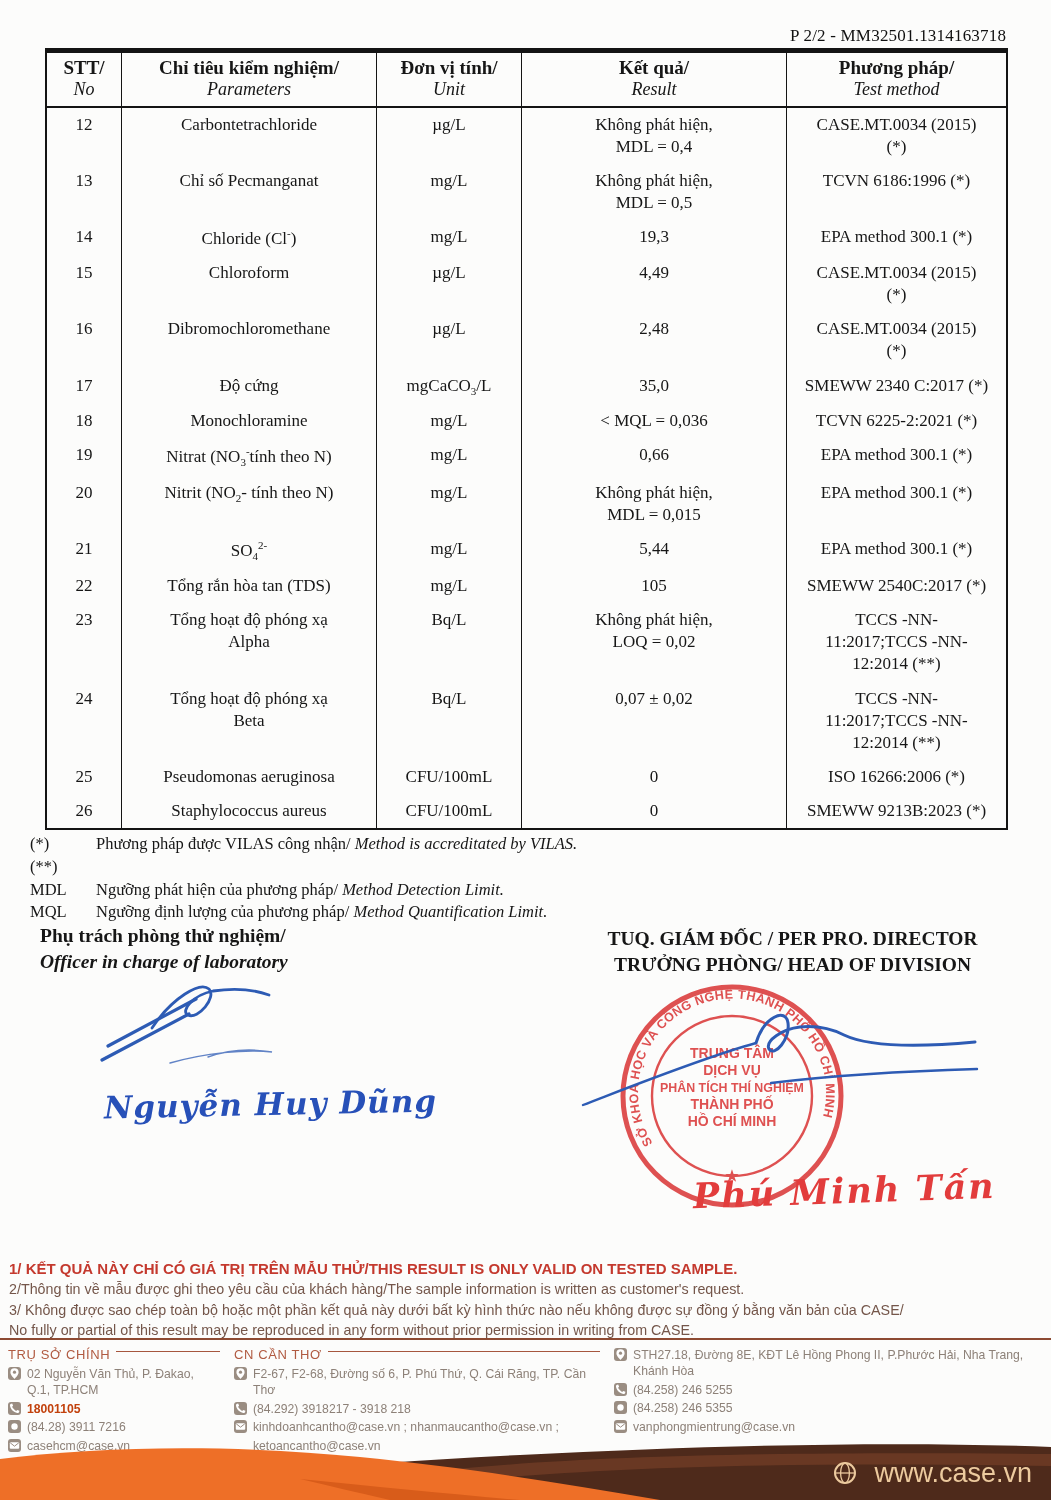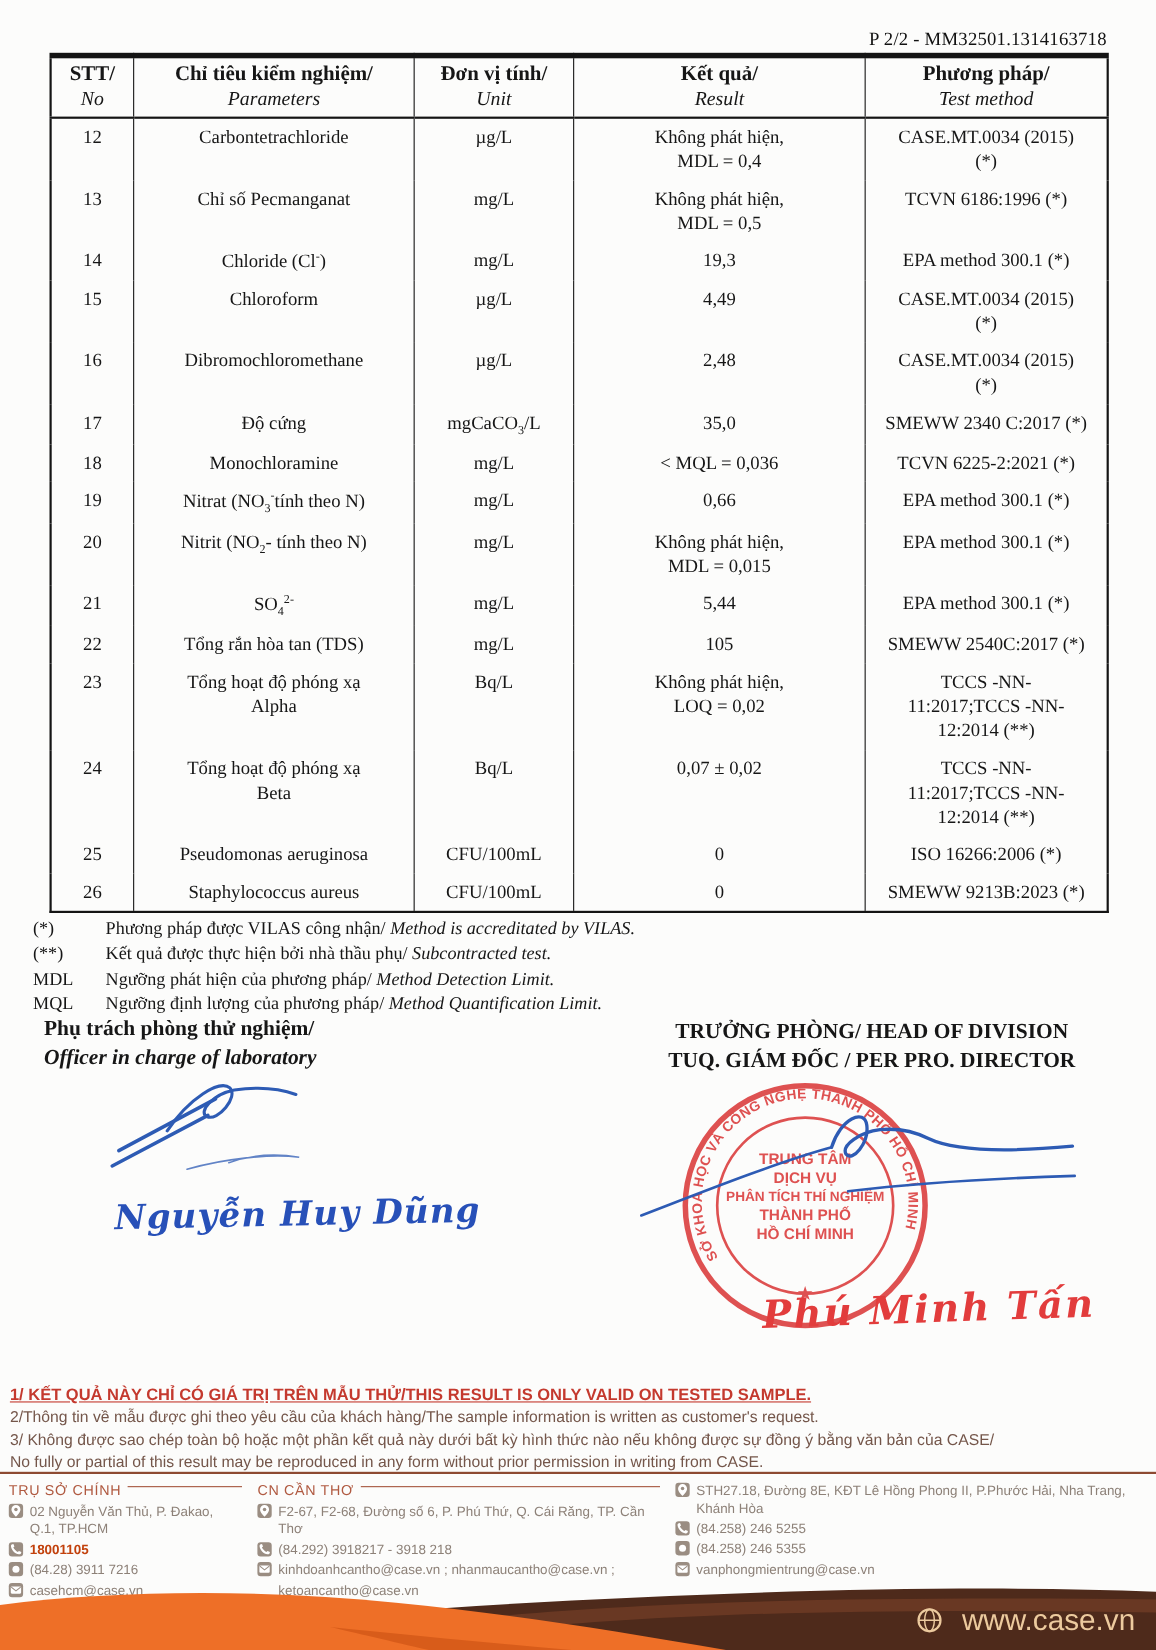--- a/index.html
+++ b/index.html
@@ -44,21 +44,21 @@
              font-style:italic;font-weight:bold;font-size:31px;color:#2750b8;
              letter-spacing:1px;transform:rotate(-1.2deg);}
   .name-red{position:absolute;left:693px;top:1170px;font-family:"DejaVu Serif", serif;
             font-style:italic;font-weight:bold;font-size:35px;color:#e23c3c;
             letter-spacing:2px;transform:rotate(-2deg);}
   .stamp-svg{position:absolute;left:616px;top:980px;opacity:.92;}
 
   
   .disclaimers{position:absolute;left:9px;top:1258px;width:1000px;
                font-family:"Liberation Sans", sans-serif;font-size:14.3px;line-height:1.42;color:#74564a;}
-  .disclaimers .em{color:#c4392e;font-weight:bold;font-size:15px;text-decoration:underline;}
+  .disclaimers .em{color:#c4392e;font-weight:bold;font-size:15px;}
 
   .footer-divider{position:absolute;left:0;top:1338px;width:1051px;height:2px;background:#8d4a32;}
 
   
   .footer{position:absolute;left:8px;top:1347px;width:1039px;display:flex;
           font-family:"Liberation Sans", sans-serif;color:#8d8178;}
   .office{margin-right:14px;}
   .office:nth-child(1){width:212px;flex:none;}
   .office:nth-child(2){width:366px;flex:none;}
   .office:nth-child(3){width:433px;flex:none;}
@@ -201,40 +201,39 @@
       </tbody>
   </table>
 
   <div class="footnotes" id="footnotes">
       <div class="fn-row">
         <span class="fn-label">(*)</span>
         <span class="fn-text">Phương pháp được VILAS công nhận/ <span class="fn-en">Method is accreditated by VILAS.</span></span>
       </div>
       <div class="fn-row">
         <span class="fn-label">(**)</span>
-        <span class="fn-text">Kết quả được thực hiện bởi nhà thầu phụ/ <span class="fn-en">Subcontracted test.</span></span>
       </div>
       <div class="fn-row">
         <span class="fn-label">MDL</span>
         <span class="fn-text">Ngưỡng phát hiện của phương pháp/ <span class="fn-en">Method Detection Limit.</span></span>
       </div>
       <div class="fn-row">
         <span class="fn-label">MQL</span>
         <span class="fn-text">Ngưỡng định lượng của phương pháp/ <span class="fn-en">Method Quantification Limit.</span></span>
       </div>
     </div>
 
   <div class="sig-left-title">
     <div class="t1">Phụ trách phòng thử nghiệm/</div>
     <div class="t2">Officer in charge of laboratory</div>
   </div>
 
   <div class="sig-right-title">
+    <div>TUQ. GIÁM ĐỐC / PER PRO. DIRECTOR</div>
     <div>TRƯỞNG PHÒNG/ HEAD OF DIVISION</div>
-    <div>TUQ. GIÁM ĐỐC / PER PRO. DIRECTOR</div>
   </div>
 
   <svg class="sig-svg" style="left:90px;top:968px;" width="210" height="110" viewBox="0 0 210 110">
     <g fill="none" stroke="#2d5bb4" stroke-linecap="round">
       <path d="M18,78 L106,31" stroke-width="3.2"></path>
       <path d="M12,92 L99,46" stroke-width="3.2"></path>
       <path d="M62,60 C82,30 110,13 119,21 C127,29 108,52 98,47 C90,43 103,27 123,23 C149,19 168,23 179,27" stroke-width="2.8"></path>
       <path d="M80,95 C115,85 155,81 182,84 C158,80 135,83 118,89" stroke-width="1.4" opacity=".75"></path>
     </g>
   </svg>

